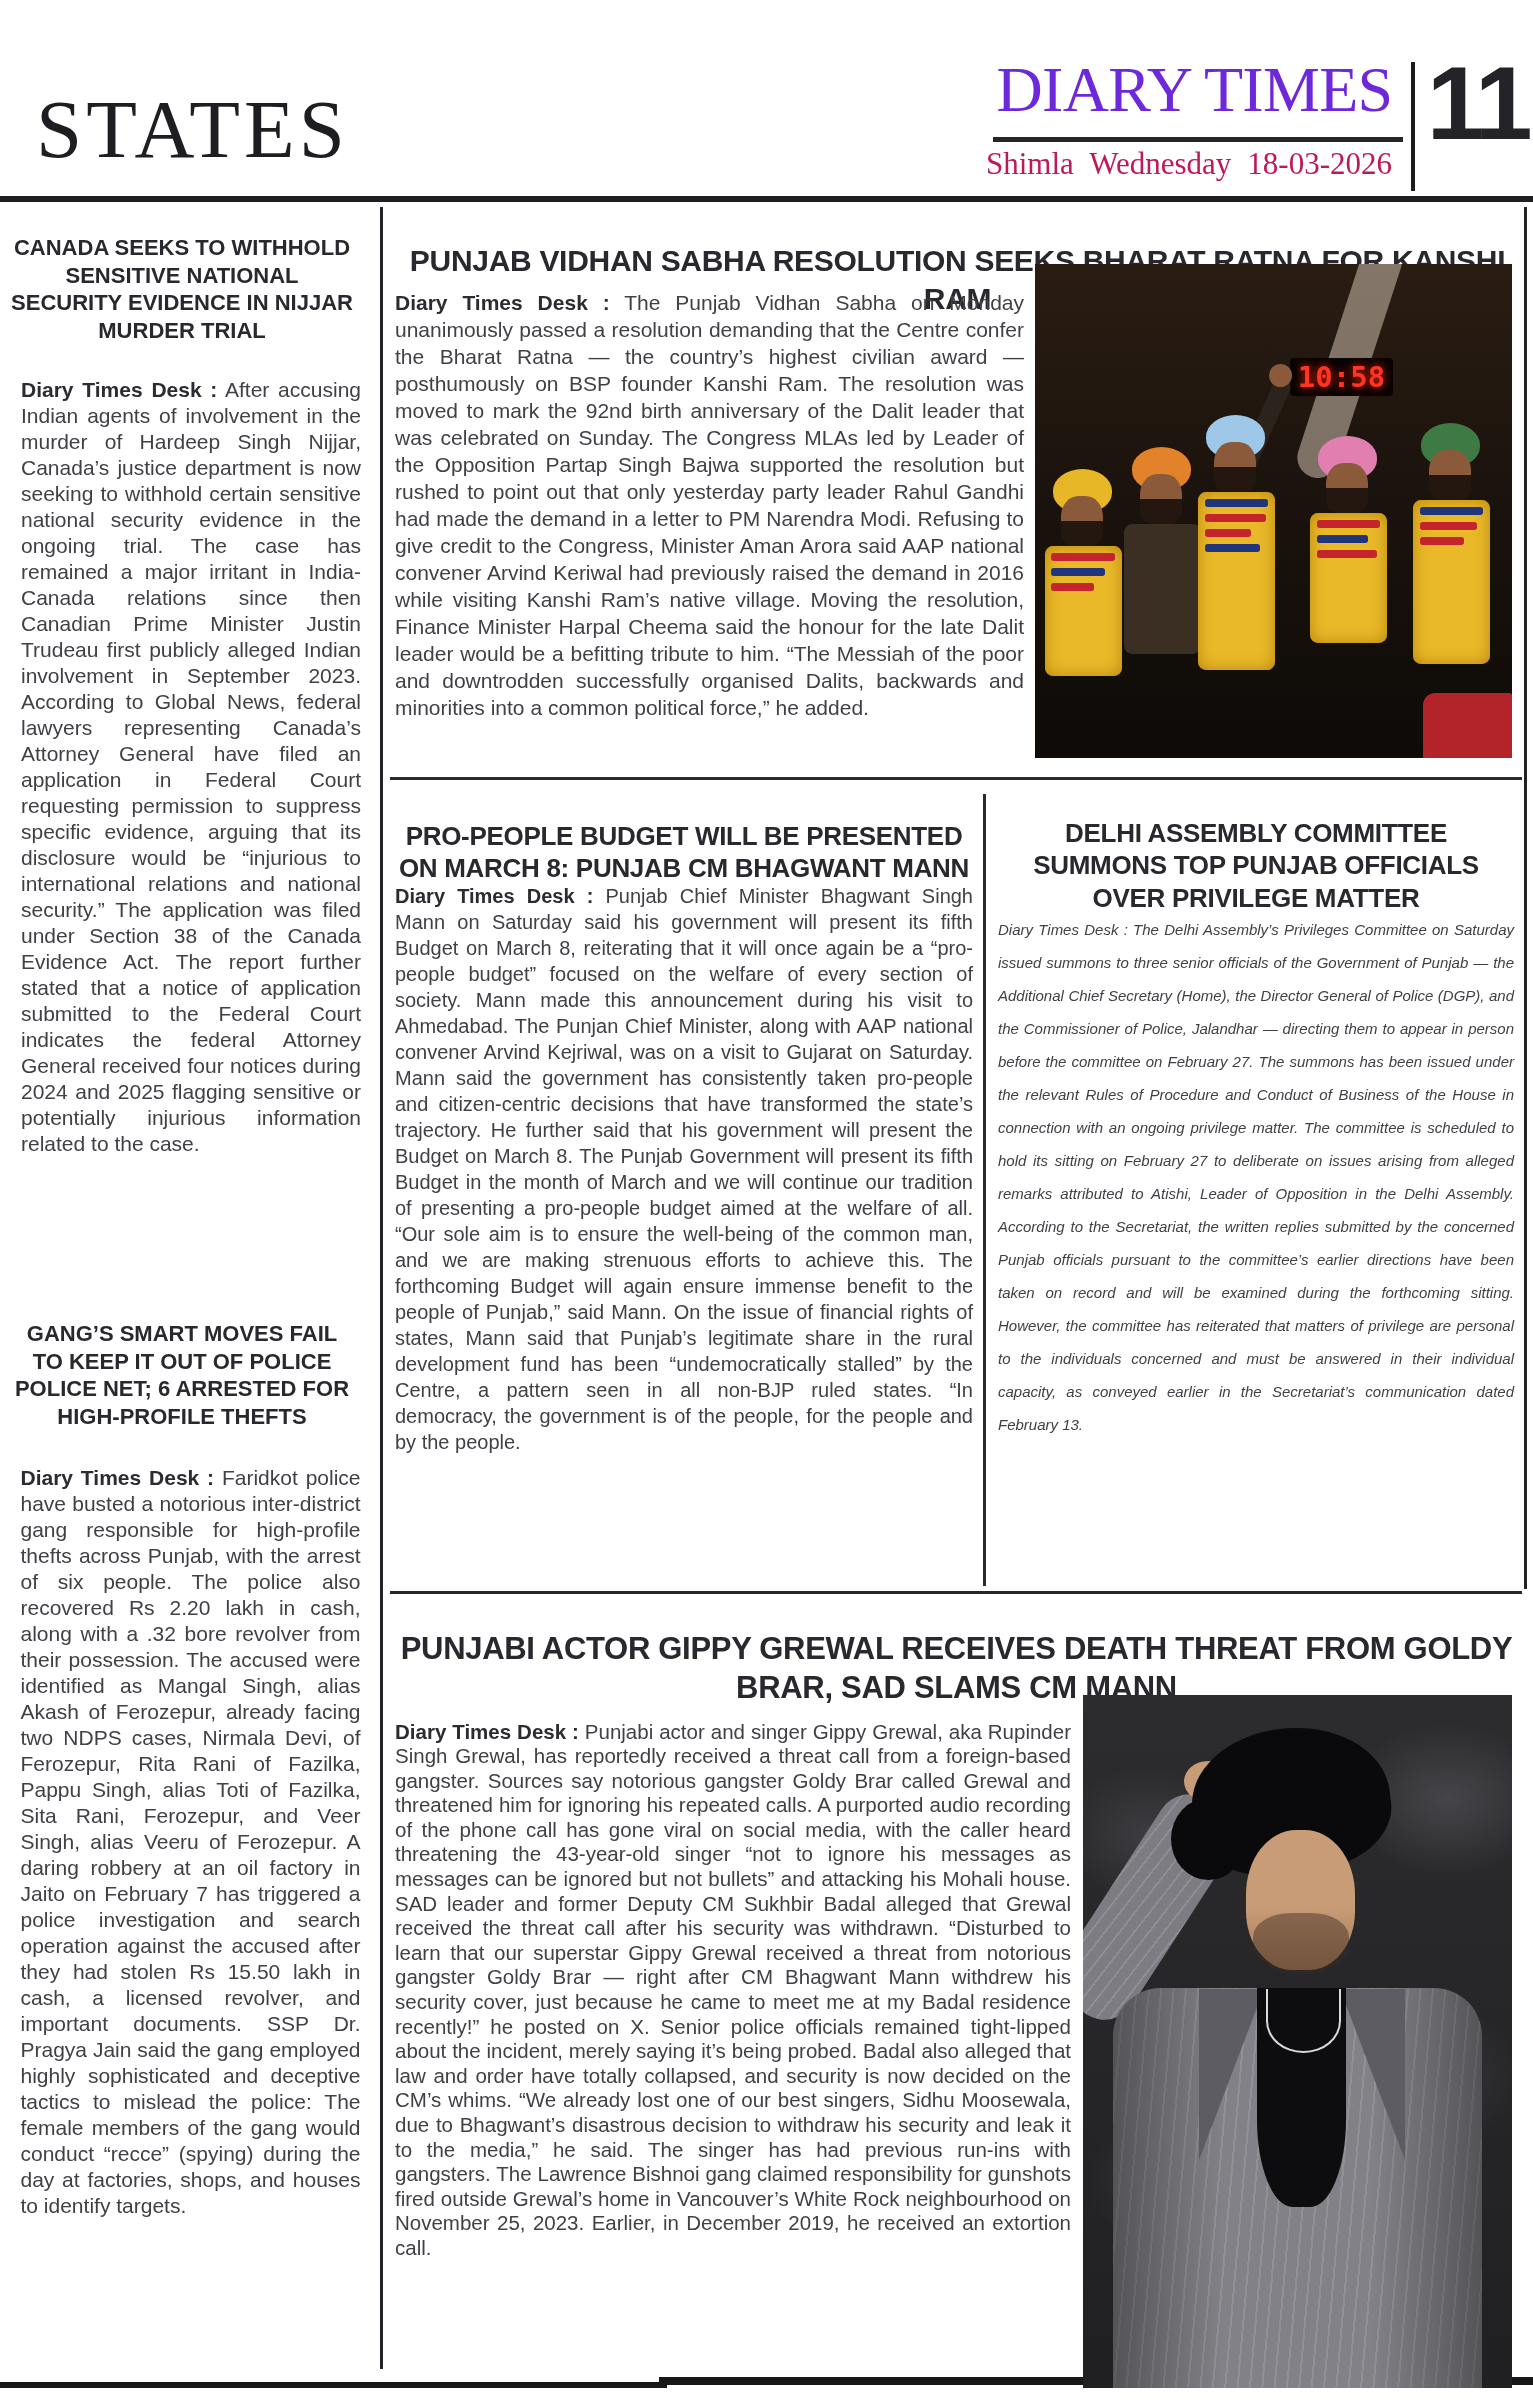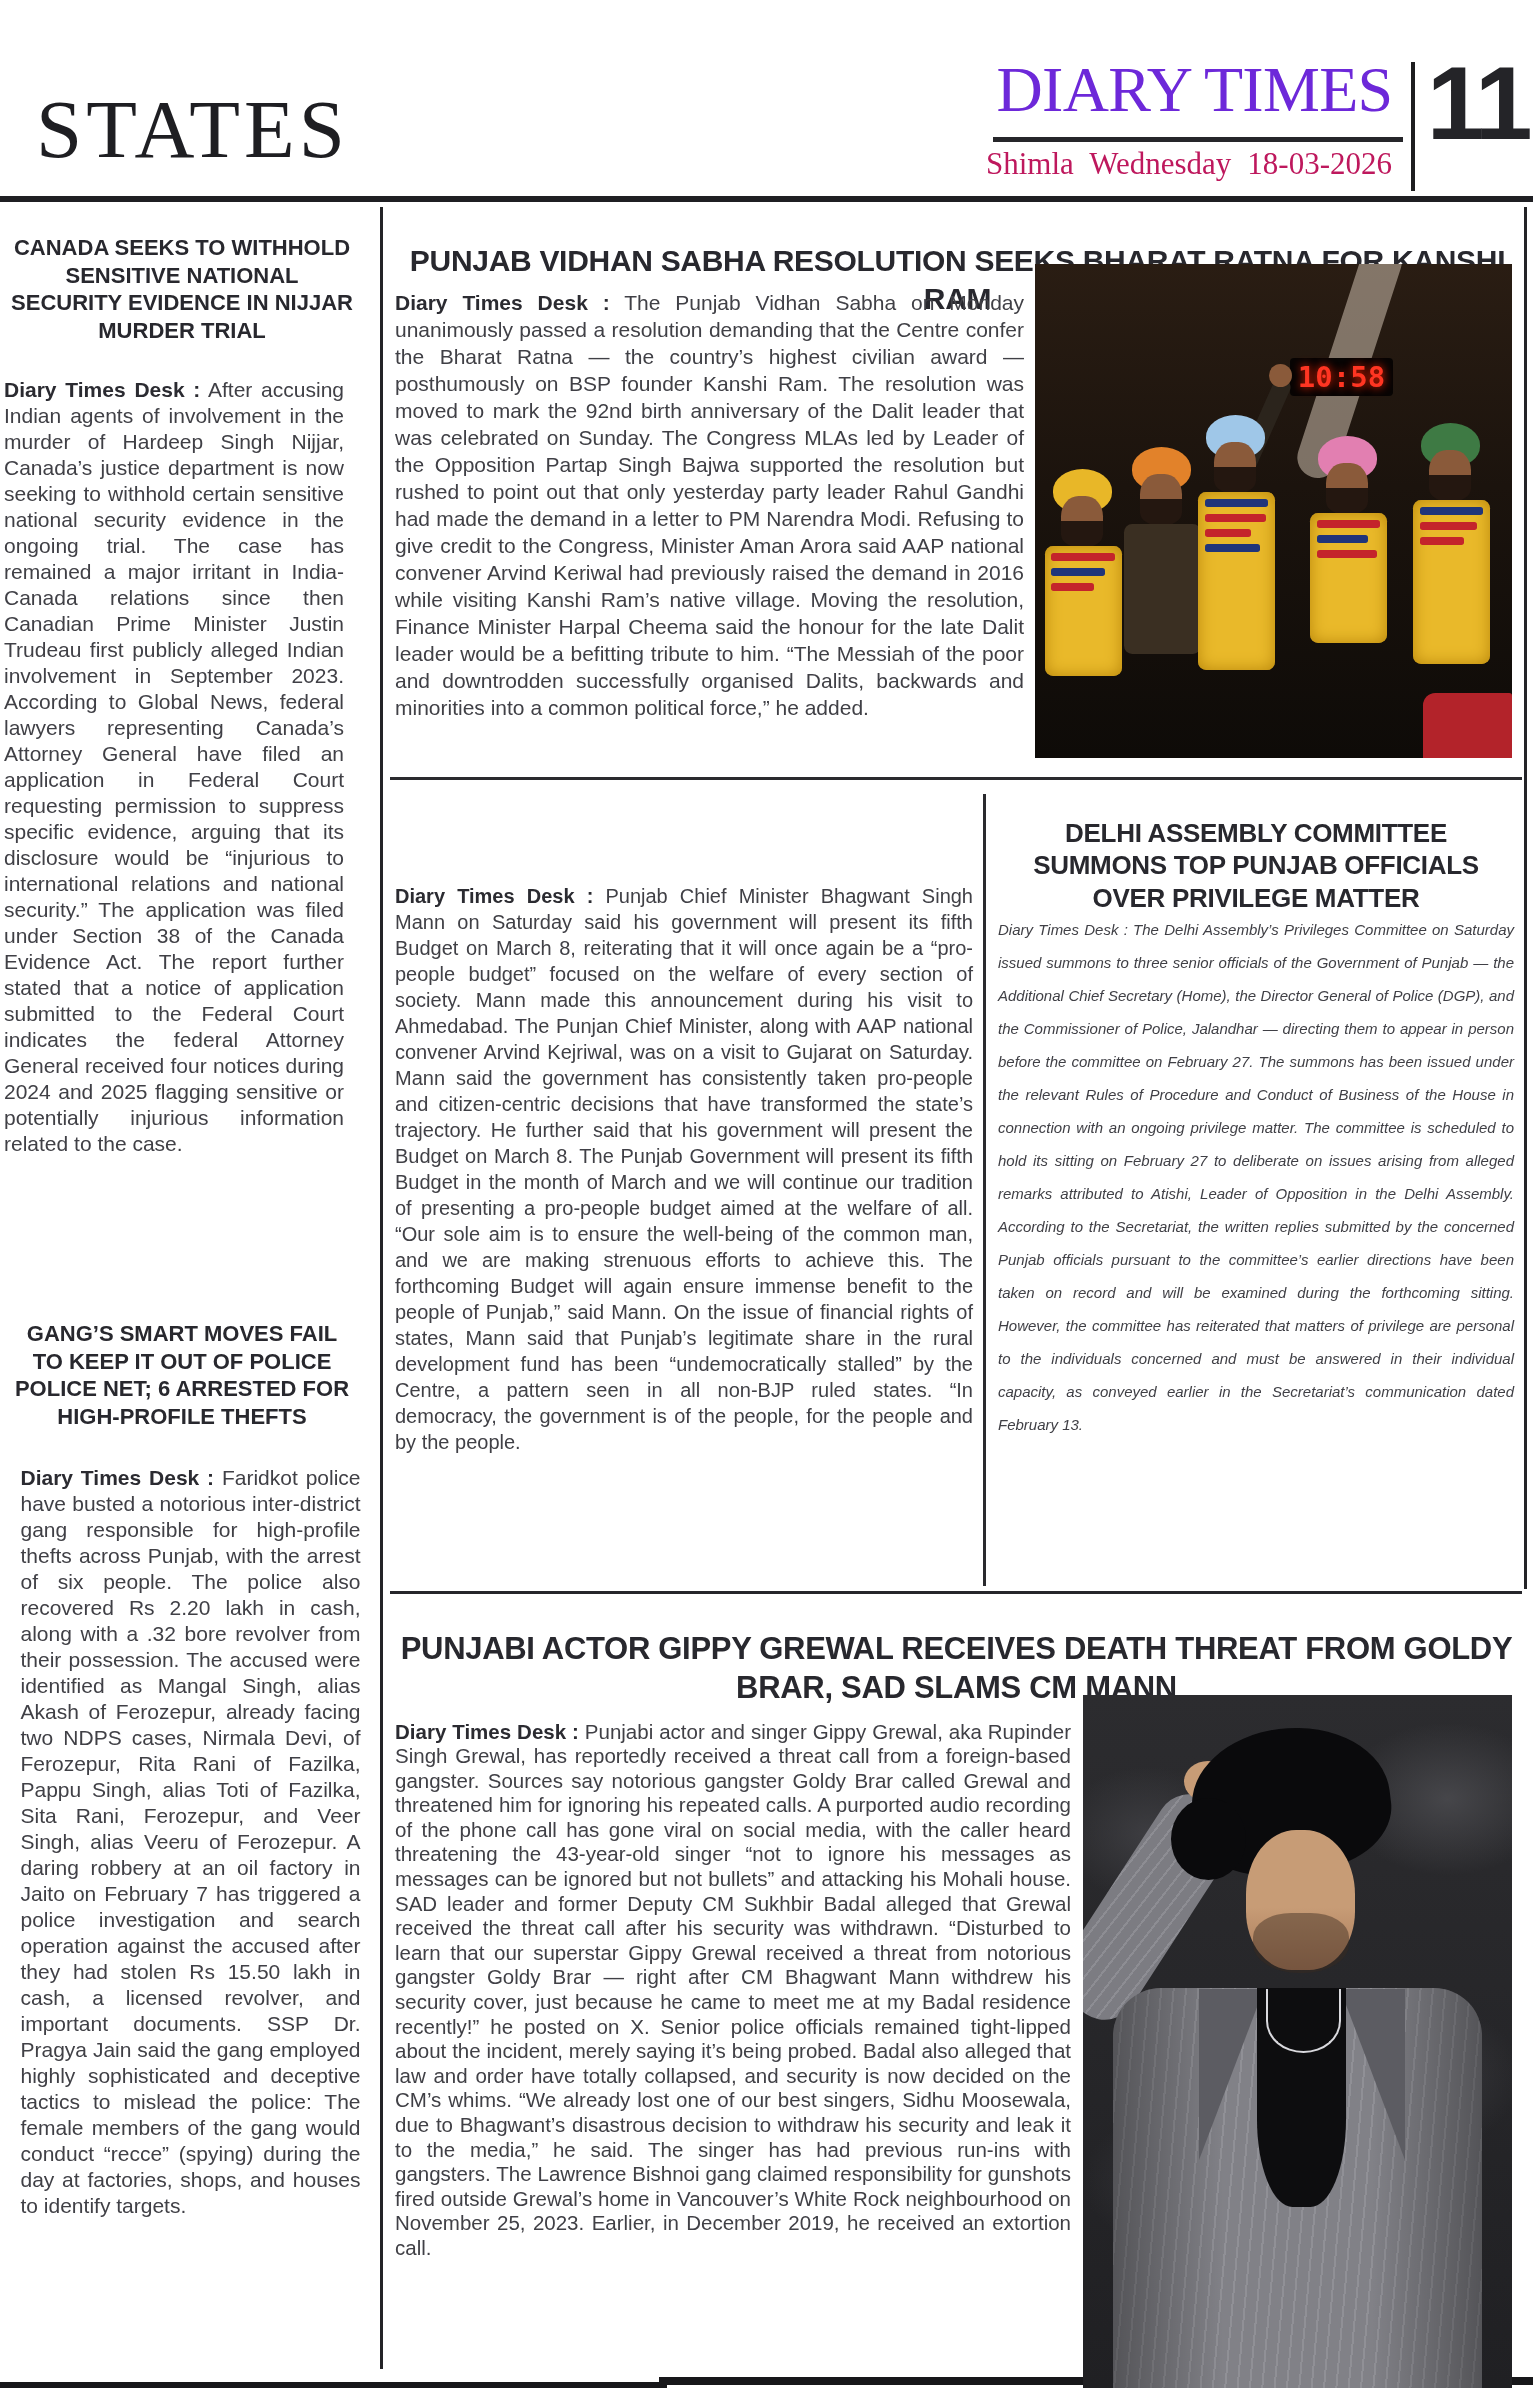--- a/index.html
+++ b/index.html
@@ -29,21 +29,21 @@
   .headline{position:absolute;text-align:center;font-weight:700;color:#28282e;line-height:1.25;}
   .h-left{width:346px;left:9px;font-size:22px;}
   .a1-head{top:216px;}
   .a2-head{top:1302px;}
   .kanshi-head{left:393px;top:222px;width:1129px;font-size:30px;letter-spacing:-0.3px;}
   .budget-head{left:395px;top:798px;width:578px;font-size:26px;letter-spacing:-0.3px;}
   .delhi-head{left:998px;top:795px;width:516px;font-size:26px;letter-spacing:-0.3px;}
   .gippy-head{left:395px;top:1609px;width:1123px;font-size:31px;letter-spacing:-0.3px;}
   .bodytext{position:absolute;text-align:justify;color:#404046;}
   .bodytext b{color:#2b2b31;}
-  .a1-body{left:4px;top:356px;width:340px;font-size:21px;line-height:26px;}
+  .a1-body{left:21px;top:356px;width:340px;font-size:21px;line-height:26px;}
   .a2-body{left:20.5px;top:1444px;width:340px;font-size:21px;line-height:26px;}
   .kanshi-body{left:395px;top:268px;width:629px;font-size:21px;line-height:27px;}
   .budget-body{left:395px;top:863px;width:578px;font-size:20px;line-height:26px;}
   .delhi-body{left:998px;top:898px;width:516px;font-size:15px;line-height:33px;font-style:italic;}
   .gippy-body{left:395px;top:1699px;width:676px;font-size:20.5px;line-height:24.6px;}
   
   .photo1{position:absolute;left:1035px;top:264px;width:477px;height:494px;overflow:hidden;
           background:linear-gradient(180deg,#2a1d13 0%,#1b130d 45%,#0e0b08 100%);}
   .photo1 .panels{position:absolute;inset:0;opacity:.5;
           background:repeating-linear-gradient(90deg,#46311f 0 48px,#3323156 48px 96px);}
@@ -189,20 +189,21 @@
       <div class="tabard" style="height:164px;">
         <div class="tline tblue"></div>
         <div class="tline tred" style="width:74%;"></div>
         <div class="tline tred" style="width:58%;"></div>
       </div>
     </div>
 
     <div class="red-cloth"></div>
   </div>
 
+  <h2 class="headline budget-head">PRO-PEOPLE BUDGET WILL BE PRESENTED ON MARCH 8: PUNJAB CM BHAGWANT MANN</h2>
   <p class="bodytext budget-body"><b>Diary Times Desk :</b> <span>Punjab Chief Minister Bhagwant Singh Mann on Saturday said his government will present its fifth Budget on March 8, reiterating that it will once again be a “pro-people budget” focused on the welfare of every section of society. Mann made this announcement during his visit to Ahmedabad. The Punjan Chief Minister, along with AAP national convener Arvind Kejriwal, was on a visit to Gujarat on Saturday. Mann said the government has consistently taken pro-people and citizen-centric decisions that have transformed the state’s trajectory. He further said that his government will present the Budget on March 8. The Punjab Government will present its fifth Budget in the month of March and we will continue our tradition of presenting a pro-people budget aimed at the welfare of all. “Our sole aim is to ensure the well-being of the common man, and we are making strenuous efforts to achieve this. The forthcoming Budget will again ensure immense benefit to the people of Punjab,” said Mann. On the issue of financial rights of states, Mann said that Punjab’s legitimate share in the rural development fund has been “undemocratically stalled” by the Centre, a pattern seen in all non-BJP ruled states. “In democracy, the government is of the people, for the people and by the people.</span></p>
 
   <h2 class="headline delhi-head">DELHI ASSEMBLY COMMITTEE SUMMONS TOP PUNJAB OFFICIALS OVER PRIVILEGE MATTER</h2>
   <p class="bodytext delhi-body"><span>Diary Times Desk : The Delhi Assembly’s Privileges Committee on Saturday issued summons to three senior officials of the Government of Punjab — the Additional Chief Secretary (Home), the Director General of Police (DGP), and the Commissioner of Police, Jalandhar — directing them to appear in person before the committee on February 27. The summons has been issued under the relevant Rules of Procedure and Conduct of Business of the House in connection with an ongoing privilege matter. The committee is scheduled to hold its sitting on February 27 to deliberate on issues arising from alleged remarks attributed to Atishi, Leader of Opposition in the Delhi Assembly. According to the Secretariat, the written replies submitted by the concerned Punjab officials pursuant to the committee’s earlier directions have been taken on record and will be examined during the forthcoming sitting. However, the committee has reiterated that matters of privilege are personal to the individuals concerned and must be answered in their individual capacity, as conveyed earlier in the Secretariat’s communication dated February 13.</span></p>
 
   <h1 class="headline gippy-head">PUNJABI ACTOR GIPPY GREWAL RECEIVES DEATH THREAT FROM GOLDY BRAR, SAD SLAMS CM MANN</h1>
   <p class="bodytext gippy-body"><b>Diary Times Desk :</b> <span>Punjabi actor and singer Gippy Grewal, aka Rupinder Singh Grewal, has reportedly received a threat call from a foreign-based gangster. Sources say notorious gangster Goldy Brar called Grewal and threatened him for ignoring his repeated calls. A purported audio recording of the phone call has gone viral on social media, with the caller heard threatening the 43-year-old singer “not to ignore his messages as messages can be ignored but not bullets” and attacking his Mohali house. SAD leader and former Deputy CM Sukhbir Badal alleged that Grewal received the threat call after his security was withdrawn. “Disturbed to learn that our superstar Gippy Grewal received a threat from notorious gangster Goldy Brar — right after CM Bhagwant Mann withdrew his security cover, just because he came to meet me at my Badal residence recently!” he posted on X. Senior police officials remained tight-lipped about the incident, merely saying it’s being probed. Badal also alleged that law and order have totally collapsed, and security is now decided on the CM’s whims. “We already lost one of our best singers, Sidhu Moosewala, due to Bhagwant’s disastrous decision to withdraw his security and leak it to the media,” he said. The singer has had previous run-ins with gangsters. The Lawrence Bishnoi gang claimed responsibility for gunshots fired outside Grewal’s home in Vancouver’s White Rock neighbourhood on November 25, 2023. Earlier, in December 2019, he received an extortion call.</span></p>
 
   <div class="photo2">
     <div class="g-arm"></div>

